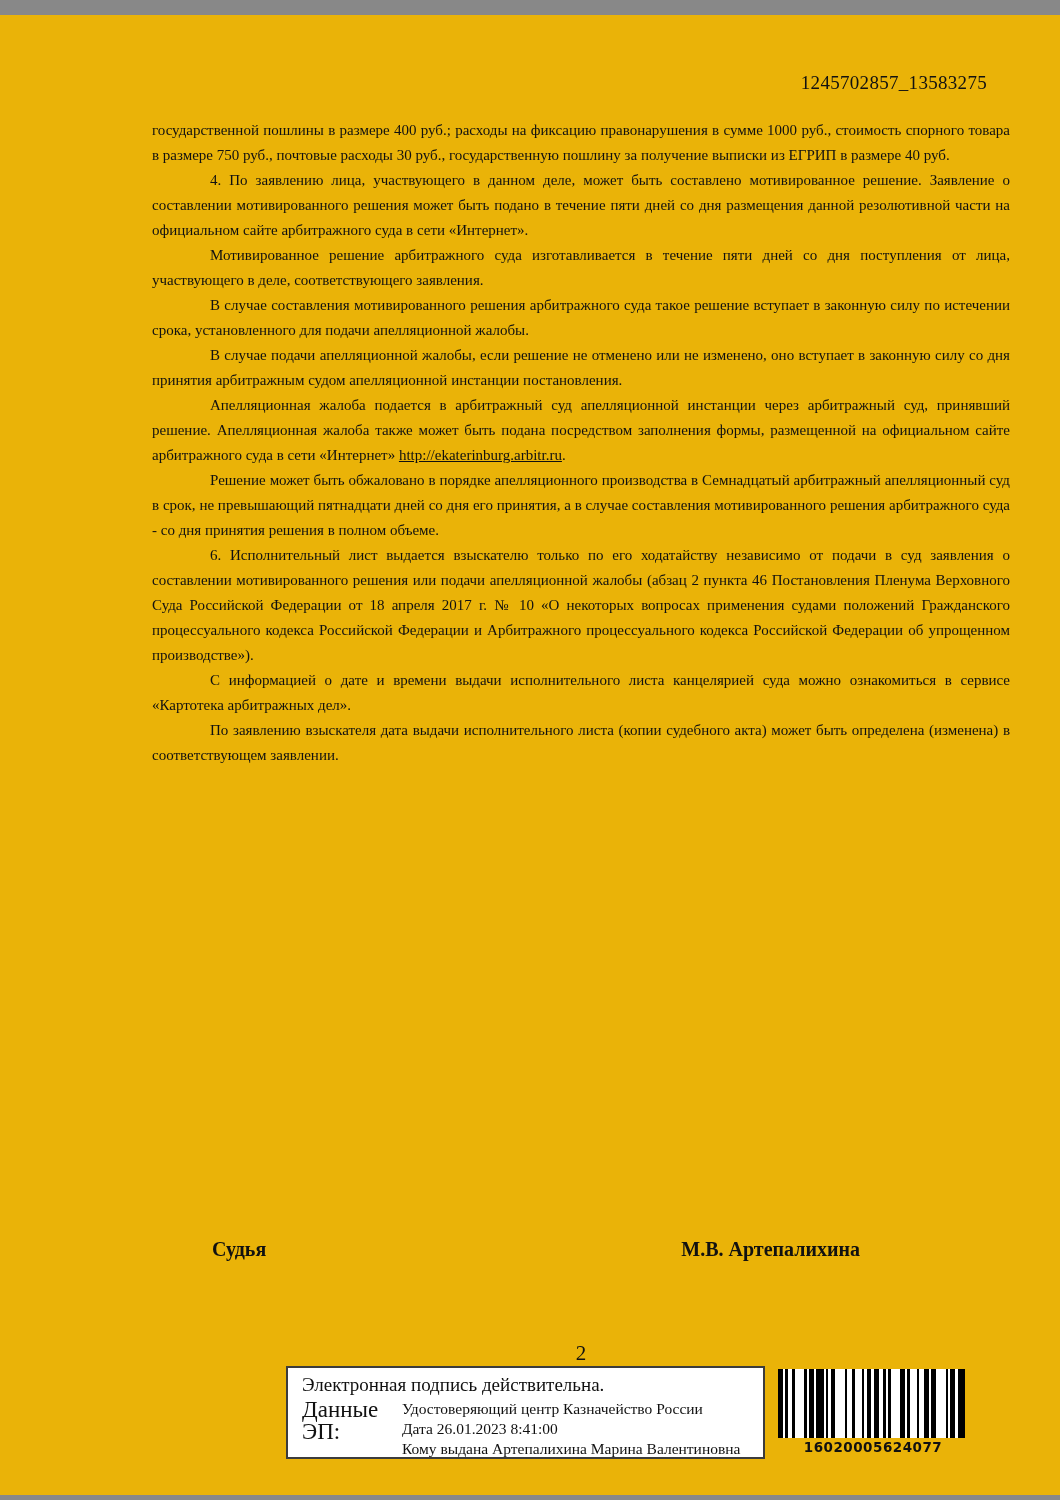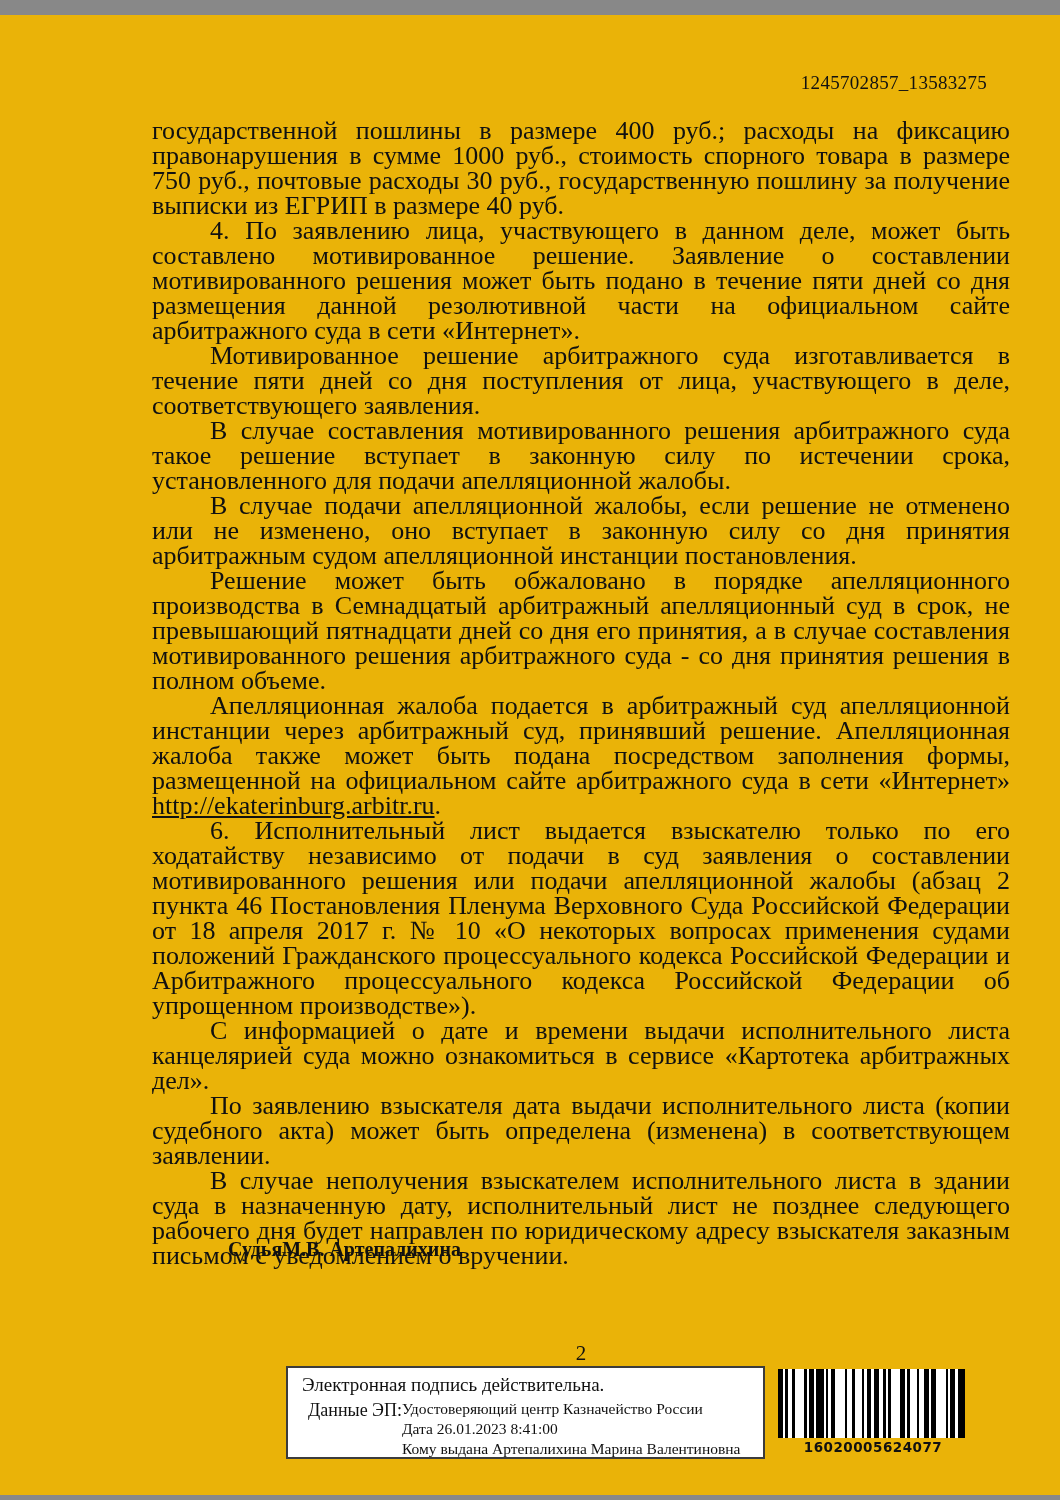--- a/index.html
+++ b/index.html
@@ -16,42 +16,42 @@
   .doc-id {
     position:absolute;
     top:57px; right:73px;
     font-size:19px;
     letter-spacing:0.3px;
   }
   .body-text {
     position:absolute;
     left:152px; top:103px;
     width:858px;
-    font-size:26px;
+    font-size:15px;
     line-height:25px;
     text-align:justify;
   }
   .body-text p { margin:0; }
   .body-text p.indent { text-indent:58px; }
   .link-black {
     color:#111111;
     text-decoration:underline;
     cursor:pointer;
   }
   .link-blue {
     color:#0000CC;
     text-decoration:underline;
     cursor:pointer;
   }
   .signature-row {
     position:absolute;
-    left:168px; top:1222px;
+    left:152px; top:1222px;
     width:858px;
     display:flex;
-    justify-content:flex-start;
+    justify-content:space-between;
     font-size:20px;
     font-weight:bold;
     line-height:25px;
   }
   .signature-role { margin-left:60px; }
   .signature-name { margin-right:150px; }
   .page-number {
     position:absolute;
     left:152px; top:1326px;
     width:858px;
@@ -70,23 +70,22 @@
     margin:6px 0 3px 14px;
     font-size:19px;
     line-height:22px;
   }
   .stamp-row {
     display:flex;
     margin-left:14px;
   }
   .stamp-label {
     flex:0 0 100px;
-    font-size:18px;
+    font-size:23px;
     line-height:22px;
-    text-align:right;
   }
   .stamp-details {
     font-size:15.5px;
     line-height:20px;
   }
   .barcode {
     position:absolute;
     left:778px; top:1354px;
     width:190px;
     font-weight:bold;
@@ -111,26 +110,25 @@
 <div class="page">
 
   <div class="doc-id">1245702857_13583275</div>
 
   <div class="body-text">
     <p>государственной пошлины в размере 400 руб.; расходы на фиксацию правонарушения в сумме 1000 руб., стоимость спорного товара в размере 750  руб., почтовые расходы 30 руб., государственную пошлину за получение выписки из ЕГРИП в размере 40 руб.</p>
     <p class="indent">4. По заявлению лица, участвующего в данном деле, может быть составлено мотивированное решение. Заявление о составлении мотивированного решения может быть подано в течение пяти дней со дня размещения данной резолютивной части на официальном сайте арбитражного суда в сети «Интернет».</p>
     <p class="indent">Мотивированное решение арбитражного суда изготавливается в течение пяти дней со дня поступления от лица, участвующего в деле, соответствующего заявления.</p>
     <p class="indent">В случае составления мотивированного решения арбитражного суда такое решение вступает в законную силу по истечении срока, установленного для подачи апелляционной жалобы.</p>
     <p class="indent">В случае подачи апелляционной жалобы, если решение не отменено или не изменено, оно вступает в законную силу со дня принятия арбитражным судом апелляционной инстанции постановления.</p>
+    <p class="indent"><span>Апелляционная жалоба подается в арбитражный суд апелляционной инстанции через арбитражный суд, принявший решение. Апелляционная жалоба также может быть подана посредством заполнения формы, размещенной на официальном сайте арбитражного суда в сети «Интернет» </span><a class="link-black">http://ekaterinburg.arbitr.ru</a><span>.</span></p>
     <p class="indent">Решение может быть обжаловано в порядке апелляционного производства в Семнадцатый арбитражный апелляционный суд в срок, не превышающий пятнадцати дней со дня его принятия, а в случае составления мотивированного решения арбитражного суда - со дня принятия решения в полном объеме.</p>
-    <p class="indent"><span>Апелляционная жалоба подается в арбитражный суд апелляционной инстанции через арбитражный суд, принявший решение. Апелляционная жалоба также может быть подана посредством заполнения формы, размещенной на официальном сайте арбитражного суда в сети «Интернет» </span><a class="link-black">http://ekaterinburg.arbitr.ru</a><span>.</span></p>
     <p class="indent">6. Исполнительный лист выдается взыскателю только по его ходатайству независимо от подачи в суд заявления о составлении мотивированного решения или подачи апелляционной жалобы (абзац 2 пункта 46 Постановления Пленума Верховного Суда Российской Федерации от 18 апреля 2017 г. № 10 «О некоторых вопросах применения судами положений Гражданского процессуального кодекса Российской Федерации и Арбитражного процессуального кодекса Российской Федерации об упрощенном производстве»).</p>
     <p class="indent">С информацией о дате и времени выдачи исполнительного листа канцелярией суда можно ознакомиться в сервисе «Картотека арбитражных дел».</p>
     <p class="indent">По заявлению взыскателя дата выдачи исполнительного листа (копии судебного акта) может быть определена (изменена) в соответствующем заявлении.</p>
-    <p class="indent">В случае неполучения  взыскателем исполнительного листа в здании суда в назначенную дату, исполнительный лист не позднее следующего рабочего дня будет направлен по юридическому адресу взыскателя заказным письмом с уведомлением о вручении.</p>
   </div>
 
   <div class="signature-row">
     <span class="signature-role">Судья</span>
     <span class="signature-name">М.В. Артепалихина</span>
   </div>
 
   <div class="page-number">2</div>
 
   <div class="stamp-box">

